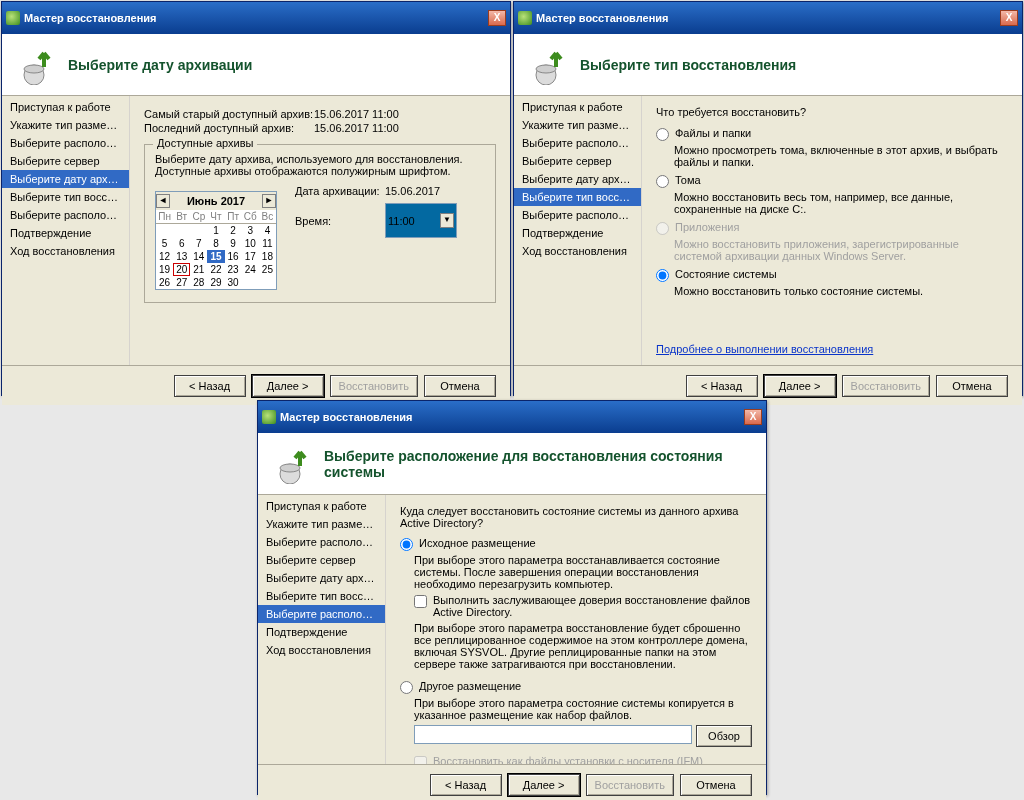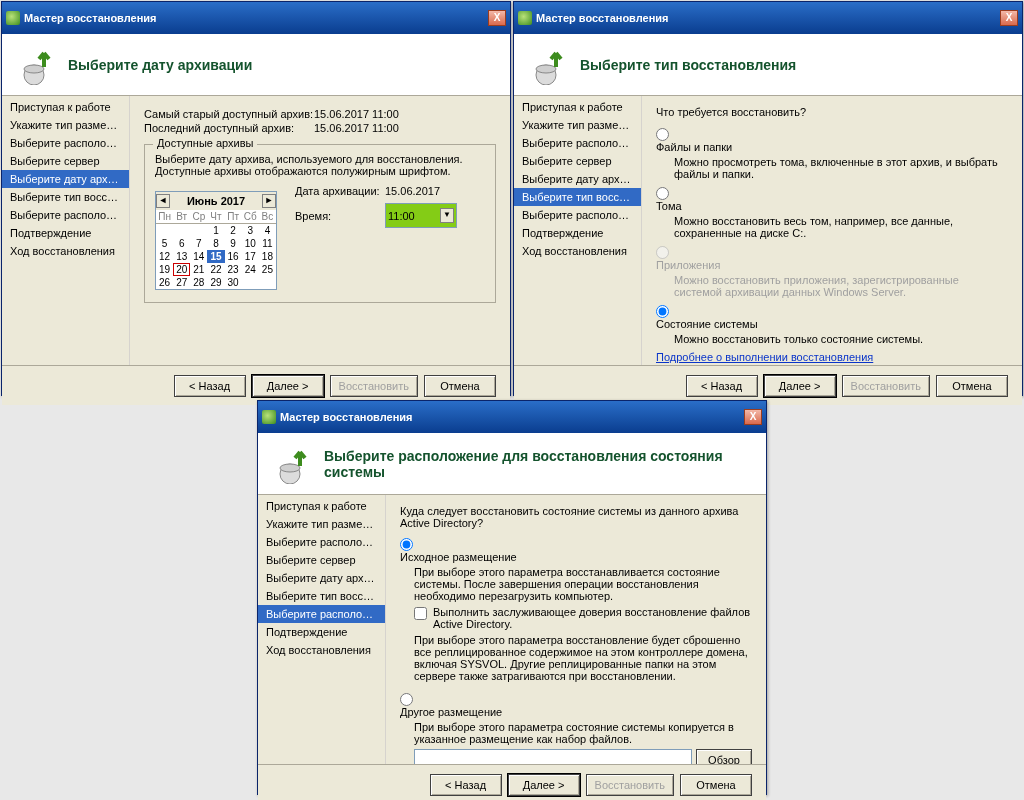--- a/index.html
+++ b/index.html
@@ -179,22 +179,22 @@
 }
 .cal-dow { color: #808080; border-bottom: 1px solid #aca899; }
 .cal-day { color: #000; cursor: pointer; }
 .cal-day.bold { font-weight: bold; }
 .cal-day.selected { background: #316ac5; color: #fff; }
 .cal-day.today { outline: 1px solid #c00; outline-offset: -1px; }
 .time-sel { display: flex; align-items: center; }
 .time-sel label { width: 90px; }
 .time-sel .combo {
   width: 72px;
-  height: 25px;
-  background: #84cc16;
+  height: 35px;
+  background: #0369a1;
   border: 1px solid #7f9db9;
   display: flex;
   align-items: center;
   padding: 0 2px;
   font-size: 11px;
 }
 .time-sel .combo .arrow {
   margin-left: auto;
   width: 14px;
   height: 15px;
@@ -203,21 +203,20 @@
   text-align: center;
   line-height: 11px;
   font-size: 8px;
   cursor: pointer;
 }
 .radio-row {
   display: flex;
   align-items: flex-start;
   margin: 3px 0;
   cursor: pointer;
-  flex-direction: column;
 }
 .radio-row input { margin-right: 6px; margin-top: 1px; }
 .radio-row .rlabel { font-size: 11px; }
 .radio-row.disabled .rlabel, .radio-row.disabled .rdesc { color: #a0a0a0; }
 .link { color: #0a34c9; text-decoration: underline; cursor: pointer; }
 .chk-row { display: flex; align-items: flex-start; margin: 4px 0 4px 14px; }
 .chk-row input { margin-right: 6px; margin-top: 1px; }
 .chk-row.disabled { color: #a0a0a0; }
 .browse-row { display: flex; gap: 4px; margin-left: 14px; }
 .browse-row input[type=text] {

